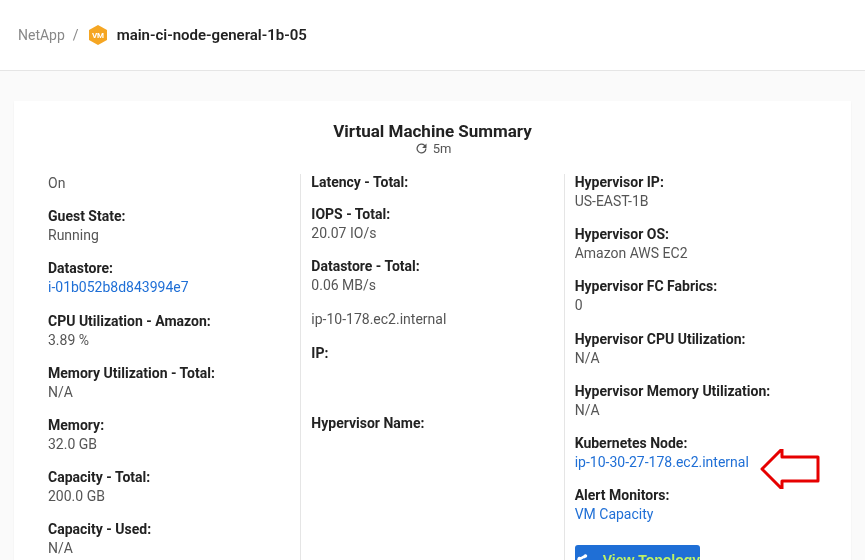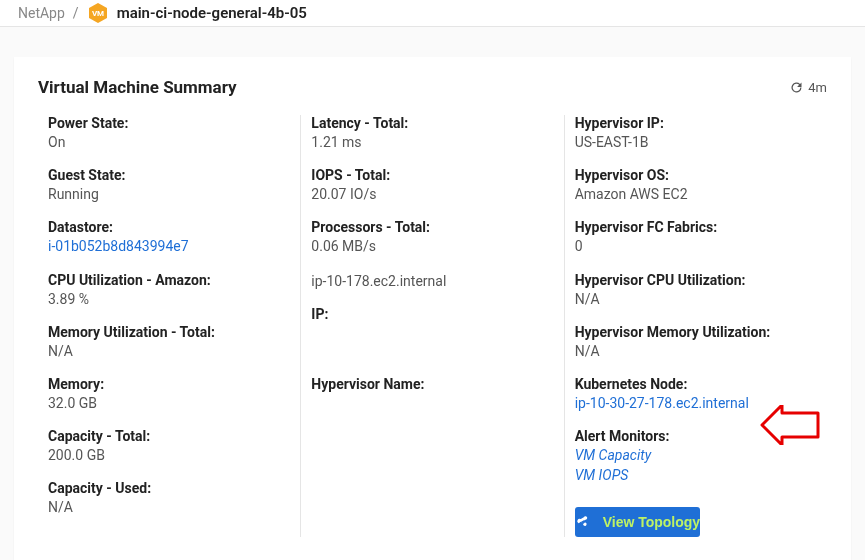--- a/index.html
+++ b/index.html
@@ -6,21 +6,21 @@
   body {
     font-family: -apple-system, BlinkMacSystemFont, "Segoe UI", Roboto, "Helvetica Neue", Arial, sans-serif;
     font-size: 14px;
     color: #333;
     background: #fafafa;
     width: 865px;
   }
   .header {
     background: #fff;
     border-bottom: 1px solid #e5e5e5;
-    padding: 2px 18px;
+    padding: 24px 18px;
     display: flex;
     align-items: center;
     gap: 8px;
   }
   .breadcrumb-root {
     color: #888;
     font-size: 14px;
   }
   .breadcrumb-sep {
     color: #888;
@@ -41,20 +41,21 @@
     background: #fff;
     margin: 30px 14px 0 14px;
     padding: 20px 24px 24px 24px;
     box-shadow: 0 1px 2px rgba(0,0,0,0.05);
   }
   .card-header {
     display: flex;
     justify-content: space-between;
     align-items: center;
     margin-bottom: 18px;
+    flex-direction: column;
   }
   .card-title {
     font-size: 17px;
     font-weight: 700;
     color: #222;
   }
   .refresh {
     display: flex;
     align-items: center;
     gap: 4px;
@@ -87,21 +88,20 @@
     font-size: 14px;
     line-height: 1.3;
   }
   .link {
     color: #1f6fd6;
     cursor: pointer;
   }
   .alert-links .link {
     display: block;
     margin-bottom: 2px;
-    font-style: italic;
   }
   .btn-primary {
     background: #1f6fd6;
     color: #bef264;
     border: none;
     border-radius: 3px;
     padding: 7px 0;
     font-size: 14px;
     font-weight: 600;
     cursor: pointer;
@@ -121,40 +121,39 @@
 
 <div class="header">
   <span class="breadcrumb-root">NetApp</span>
   <span class="breadcrumb-sep">/</span>
   <span class="hex-icon">
     <svg width="22" height="22" viewBox="0 0 22 22">
       <polygon points="11,1 20,6 20,16 11,21 2,16 2,6" fill="#f5a623"></polygon>
       <text x="11" y="14" font-size="8" font-weight="700" fill="#fff" text-anchor="middle">VM</text>
     </svg>
   </span>
-  <span class="breadcrumb-current">main-ci-node-general-4b-05</span>
+  <span class="breadcrumb-current">main-ci-node-general-1b-05</span>
 </div>
 
 <div class="card-wrap">
 <div class="card">
   <div class="card-header">
     <div class="card-title">Virtual Machine Summary</div>
     <div class="refresh">
       <svg width="15" height="15" viewBox="0 0 24 24">
         <path d="M17.65 6.35A8 8 0 1 0 20 12h-2a6 6 0 1 1-1.76-4.24L13 11h7V4l-2.35 2.35z" fill="#555"></path>
       </svg>
-      <span>4m</span>
+      <span>5m</span>
     </div>
   </div>
 
   <div class="columns">
 
     <div class="col">
       <div class="field">
-        <div class="field-label">Power State:</div>
         <div class="field-value">On</div>
       </div>
       <div class="field">
         <div class="field-label">Guest State:</div>
         <div class="field-value">Running</div>
       </div>
       <div class="field">
         <div class="field-label">Datastore:</div>
         <div class="field-value link">i-01b052b8d843994e7</div>
       </div>
@@ -176,28 +175,27 @@
       </div>
       <div class="field">
         <div class="field-label">Capacity - Used:</div>
         <div class="field-value">N/A</div>
       </div>
     </div>
 
     <div class="col">
       <div class="field">
         <div class="field-label">Latency - Total:</div>
-        <div class="field-value">1.21 ms</div>
       </div>
       <div class="field">
         <div class="field-label">IOPS - Total:</div>
         <div class="field-value">20.07 IO/s</div>
       </div>
       <div class="field">
-        <div class="field-label">Processors - Total:</div>
+        <div class="field-label">Datastore - Total:</div>
         <div class="field-value">0.06 MB/s</div>
       </div>
       <div class="field">
         <div class="field-value">ip-10-178.ec2.internal</div>
       </div>
       <div class="field">
         <div class="field-label">IP:</div>
         <div class="field-value" style="min-height:36px"></div>
       </div>
       <div class="field">
@@ -228,21 +226,20 @@
         <div class="field-value">N/A</div>
       </div>
       <div class="field">
         <div class="field-label">Kubernetes Node:</div>
         <div class="field-value link">ip-10-30-27-178.ec2.internal</div>
       </div>
       <div class="field">
         <div class="field-label">Alert Monitors:</div>
         <div class="field-value alert-links">
           <span class="link">VM Capacity</span>
-          <span class="link">VM IOPS</span>
         </div>
       </div>
       <button class="btn-primary">
         <svg width="14" height="14" viewBox="0 0 24 24">
           <path d="M18 8a3 3 0 1 0-2.83-4H15a3 3 0 0 0 0 0l-5.1 2.96A3 3 0 1 0 6 14a3 3 0 0 0 2.9-2.24l5.2 3.02A3 3 0 1 0 18 13a3 3 0 0 0-2.88 2.17l-5.22-3.03a3 3 0 0 0 0-.28l5.22-3.03A3 3 0 0 0 18 8z" fill="#fff"></path>
         </svg>
         <span>View Topology</span>
       </button>
     </div>
   </div>

